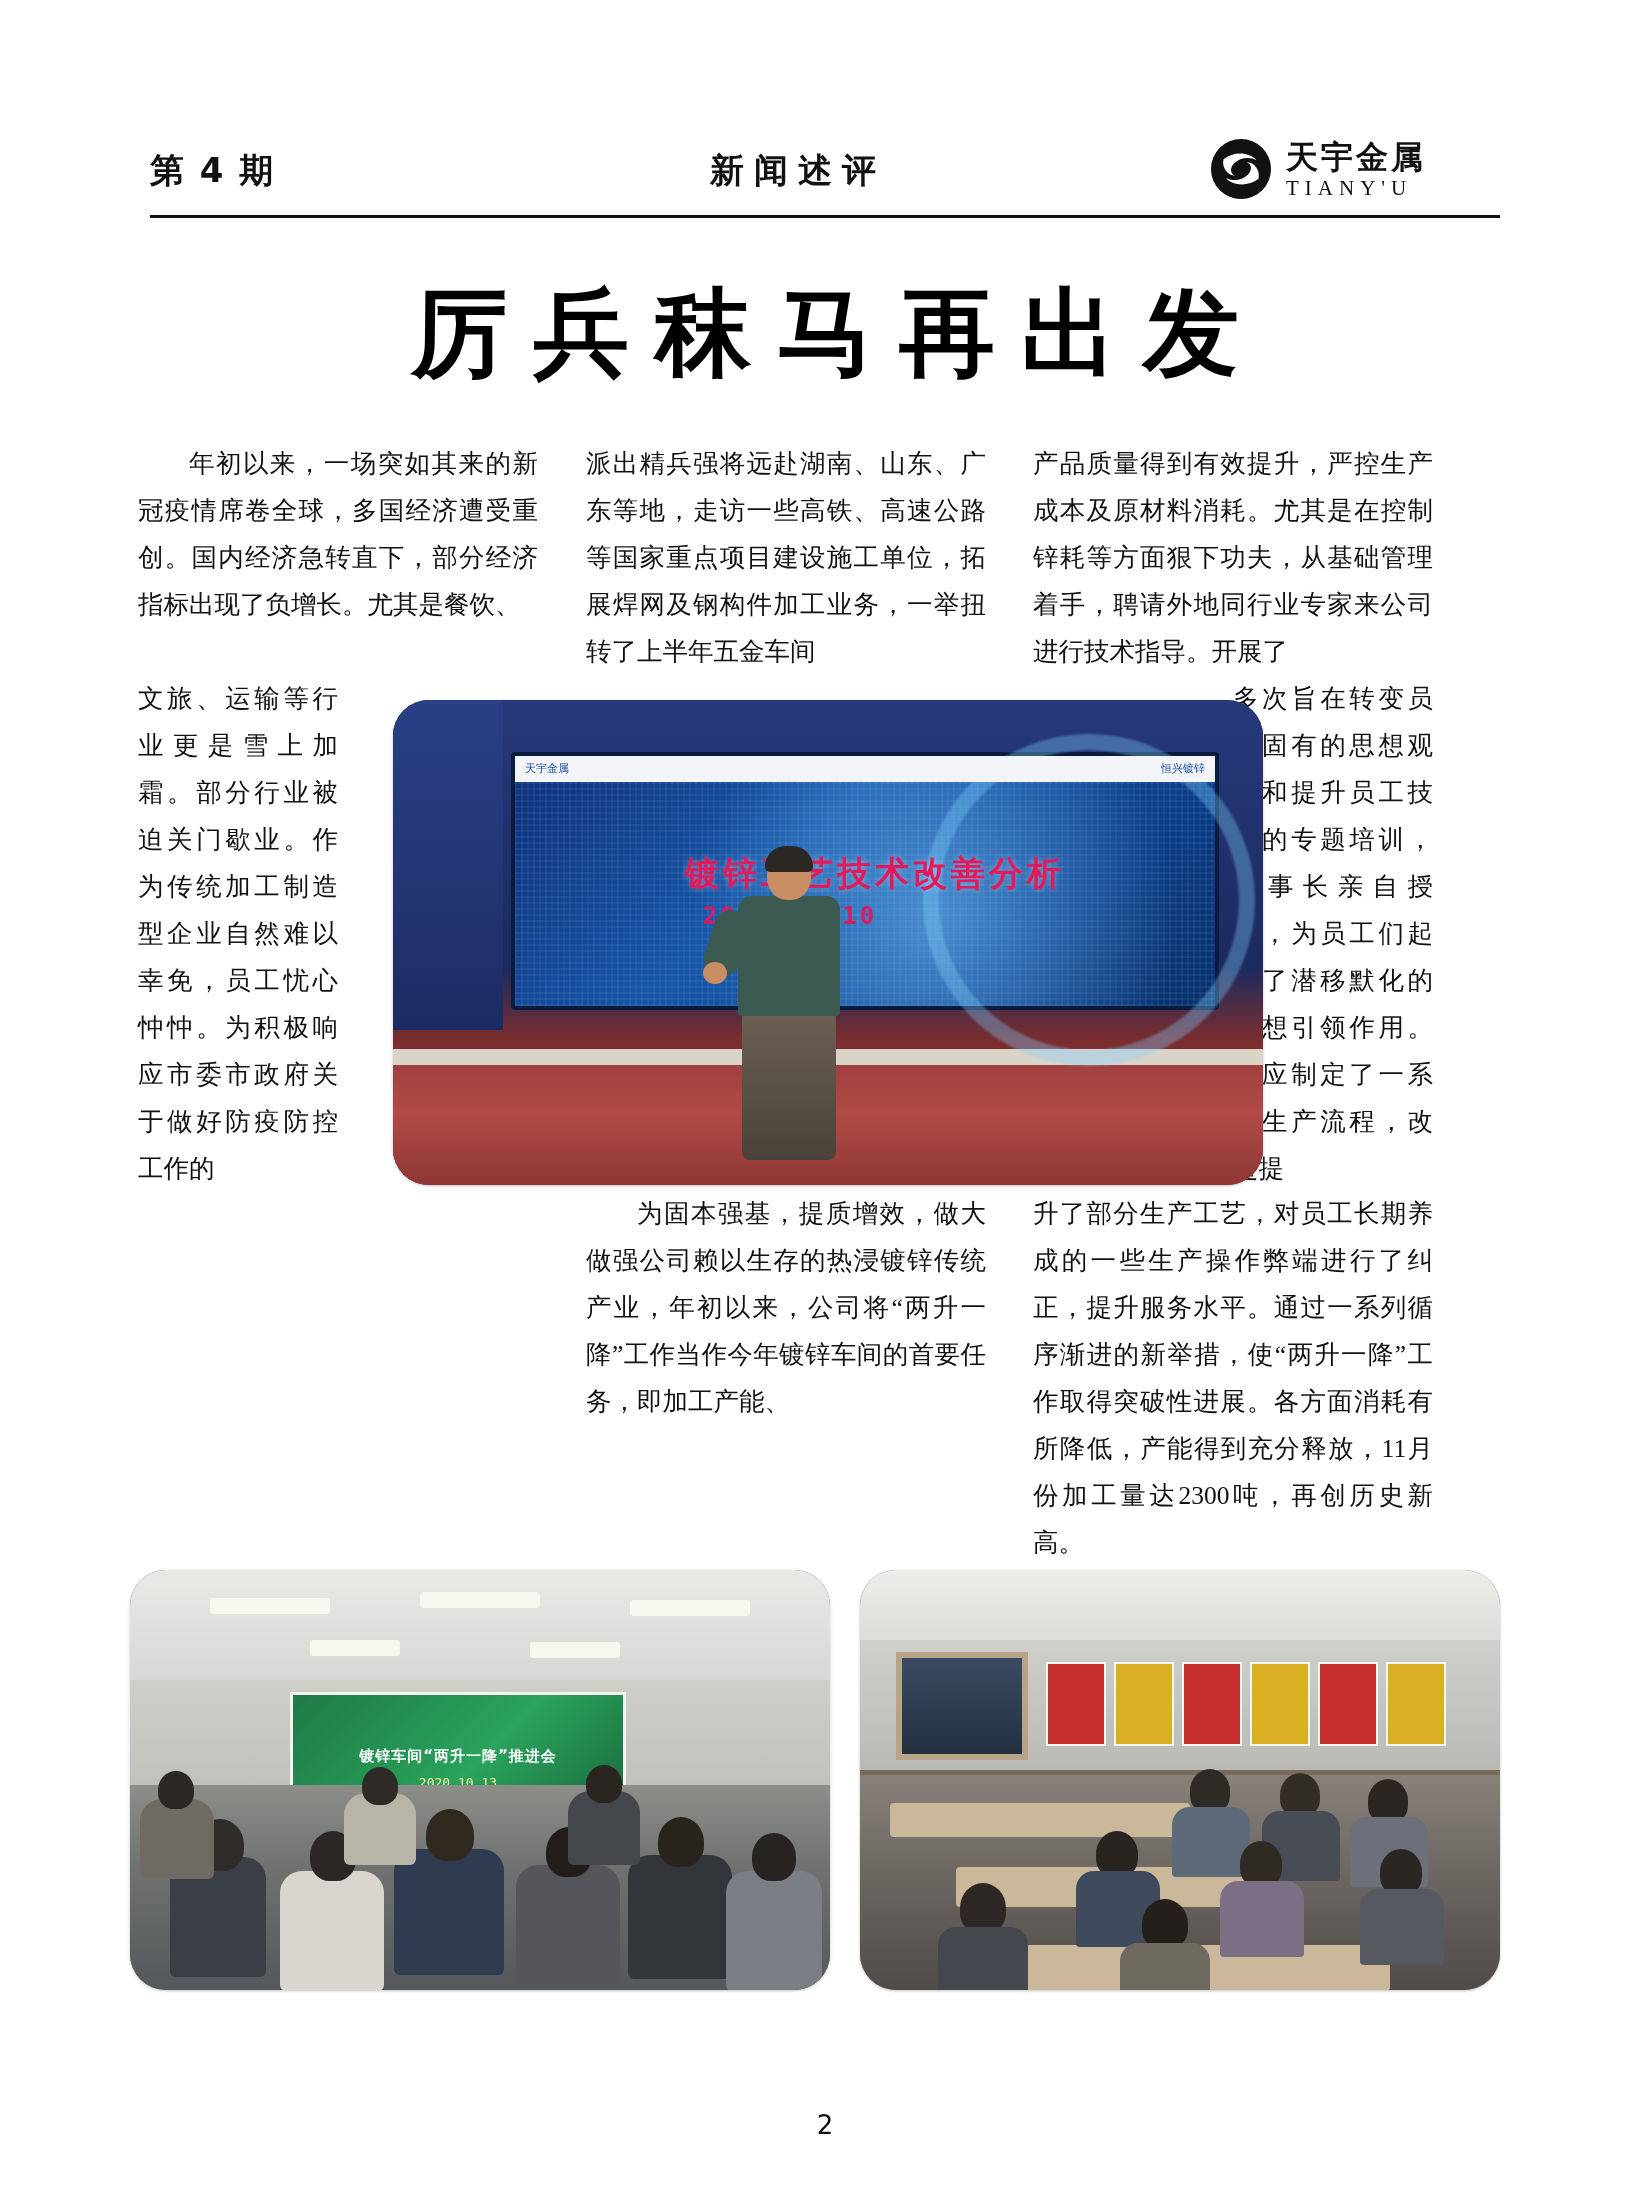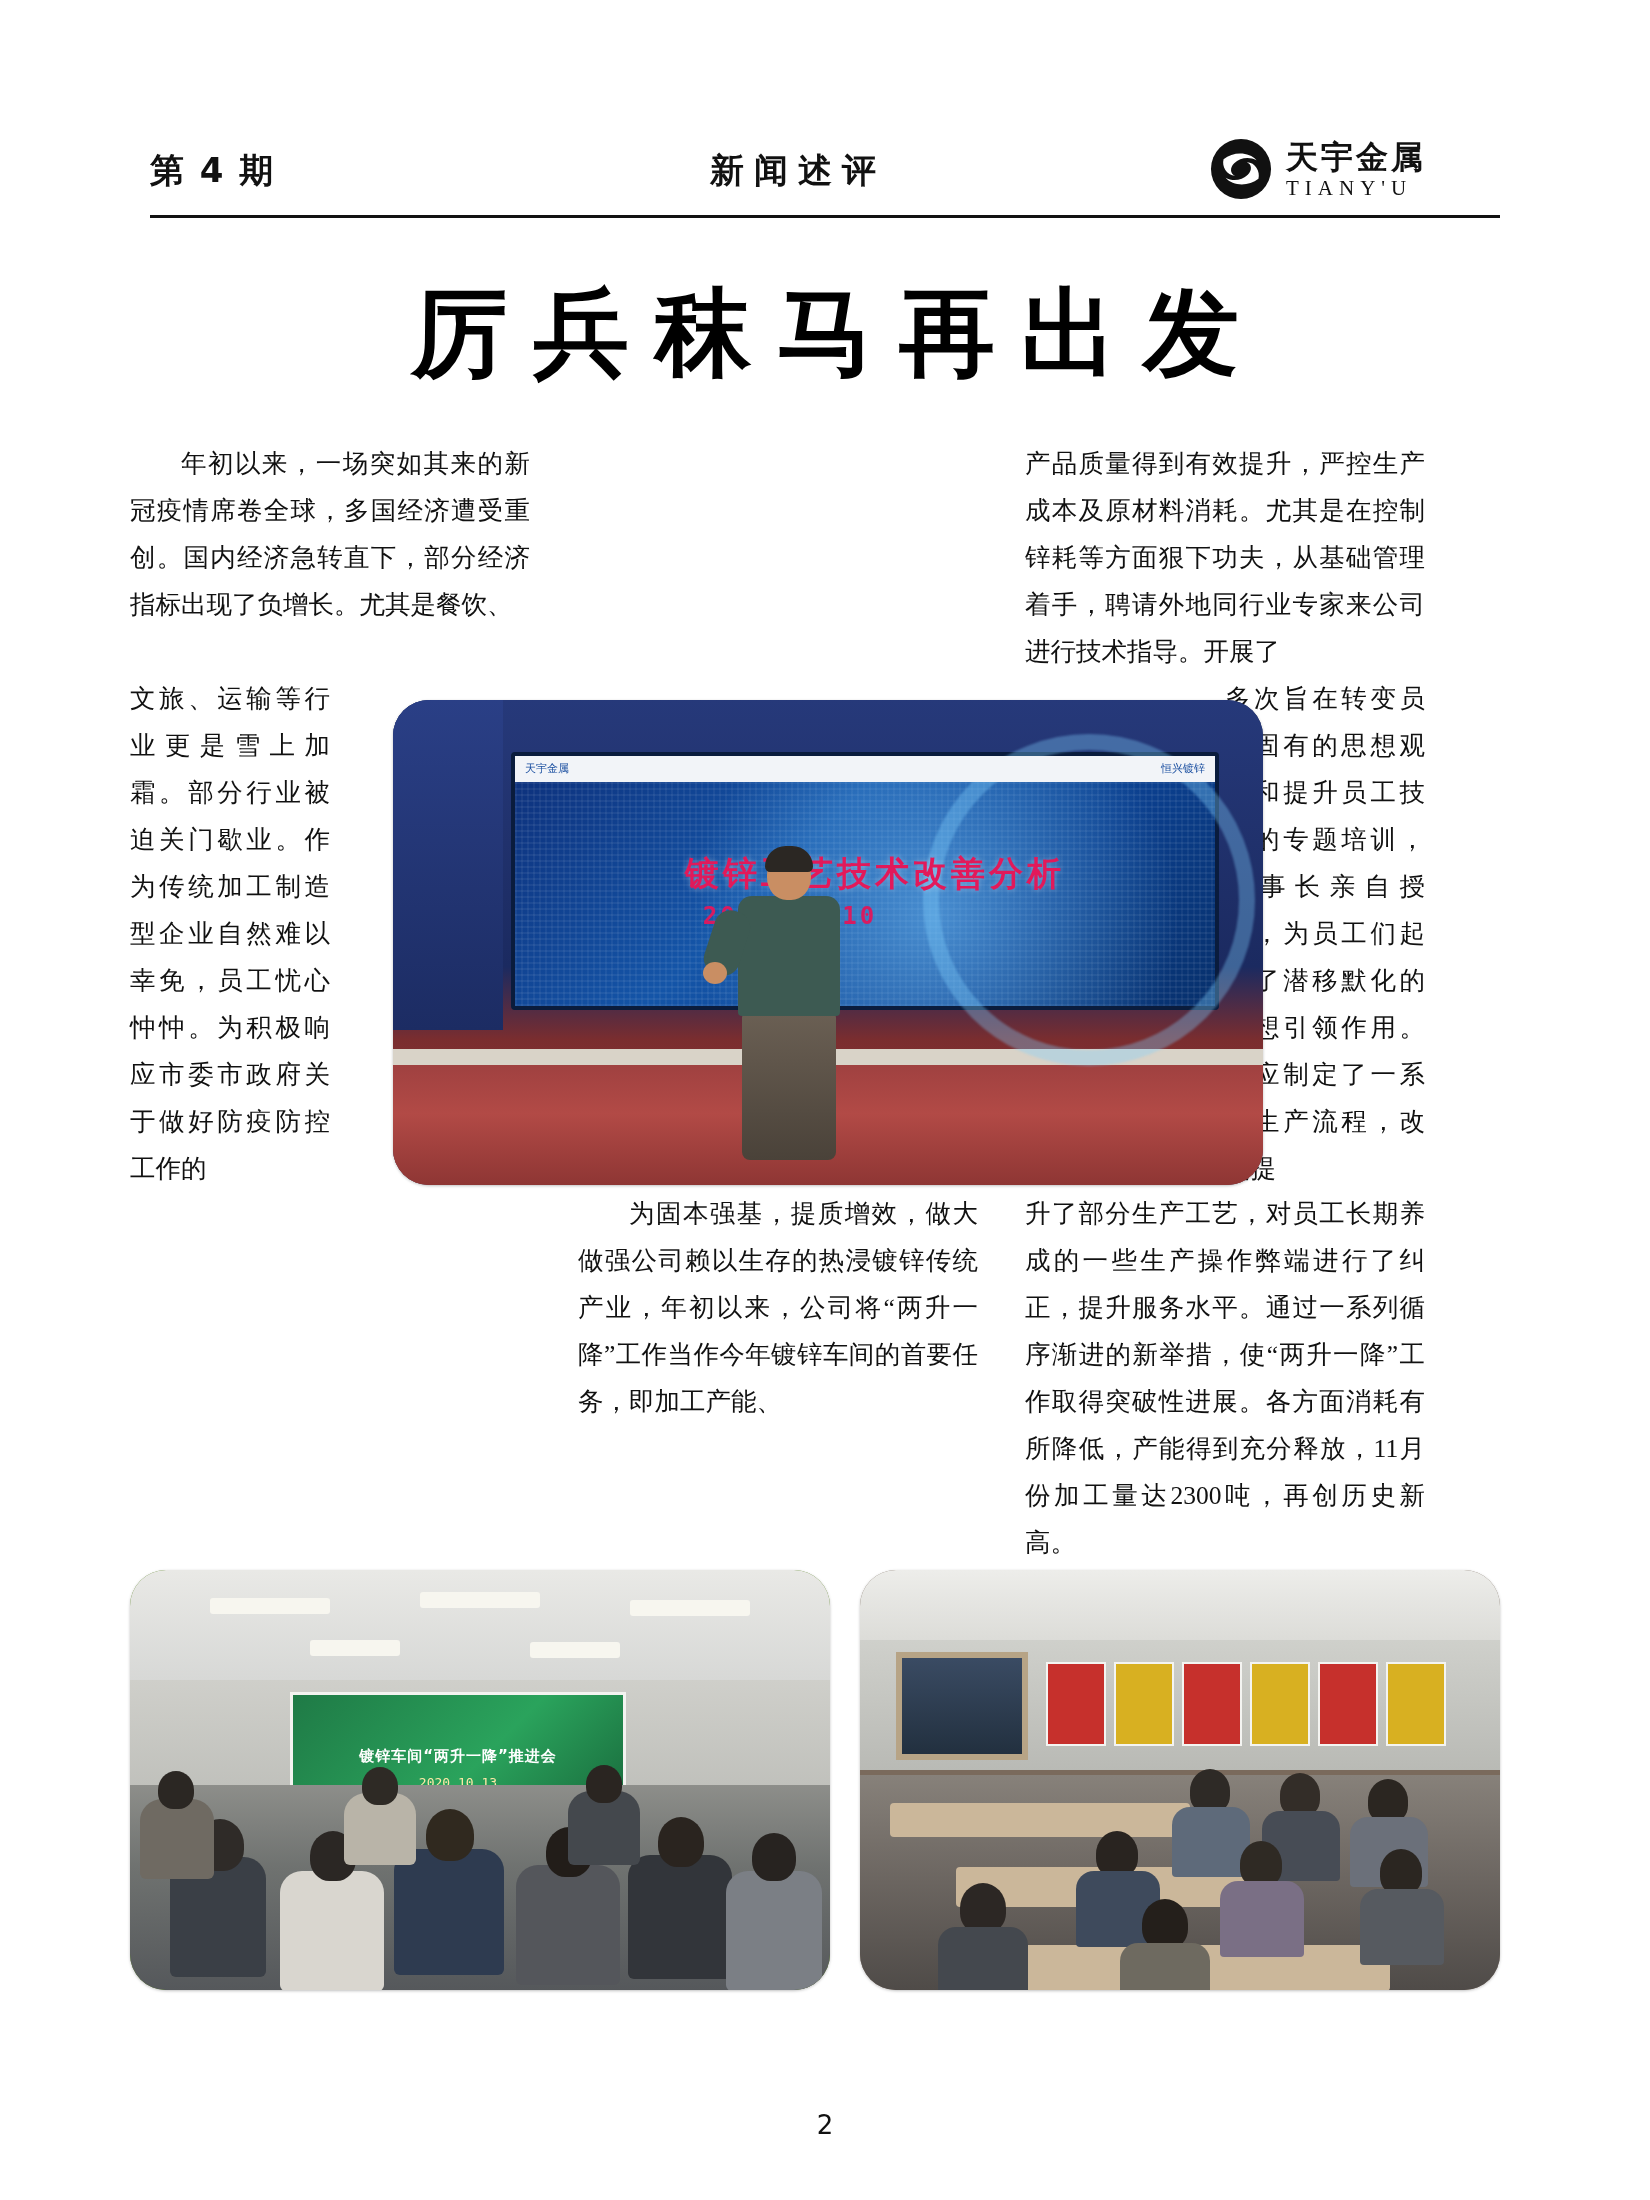--- a/index.html
+++ b/index.html
@@ -109,20 +109,21 @@
   }
 
   
   .col {
     position: absolute;
     font-size: 25.5px;
     line-height: 47px;
     text-align: justify;
     text-justify: inter-ideograph;
     color: #111;
+    margin-left: 8px;
   }
   .col p {
     margin: 0;
   }
   .indent { text-indent: 2em; }
 
   #col1-top { left: 130px; top: 440px; width: 400px; }
   #col1-mid { left: 130px; top: 675px; width: 200px; }
   #col1-bot { left: 130px; top: 1190px; width: 400px; }
 
@@ -359,20 +360,23 @@
 
   <div class="headline">厉兵秣马再出发</div>
 
   <div class="col" id="col1-top">
     <p class="indent">年初以来，一场突如其来的新冠疫情席卷全球，多国经济遭受重创。国内经济急转直下，部分经济指标出现了负增长。尤其是餐饮、</p>
   </div>
   <div class="col" id="col1-mid">
     <p>文旅、运输等行业更是雪上加霜。部分行业被迫关门歇业。作为传统加工制造型企业自然难以幸免，员工忧心忡忡。为积极响应市委市政府关于做好防疫防控工作的</p>
   </div>
 
+  <div class="col" id="col2-top">
+    <p>派出精兵强将远赴湖南、山东、广东等地，走访一些高铁、高速公路等国家重点项目建设施工单位，拓展焊网及钢构件加工业务，一举扭转了上半年五金车间</p>
+  </div>
   <div class="col" id="col2-bot">
     <p class="indent">为固本强基，提质增效，做大做强公司赖以生存的热浸镀锌传统产业，年初以来，公司将“两升一降”工作当作今年镀锌车间的首要任务，即加工产能、</p>
   </div>
 
   <div class="col" id="col3-top">
     <p>产品质量得到有效提升，严控生产成本及原材料消耗。尤其是在控制锌耗等方面狠下功夫，从基础管理着手，聘请外地同行业专家来公司进行技术指导。开展了</p>
   </div>
   <div class="col" id="col3-mid">
     <p>多次旨在转变员工固有的思想观念和提升员工技能的专题培训，董事长亲自授课，为员工们起到了潜移默化的思想引领作用。相应制定了一系列生产流程，改进提</p>
   </div>

